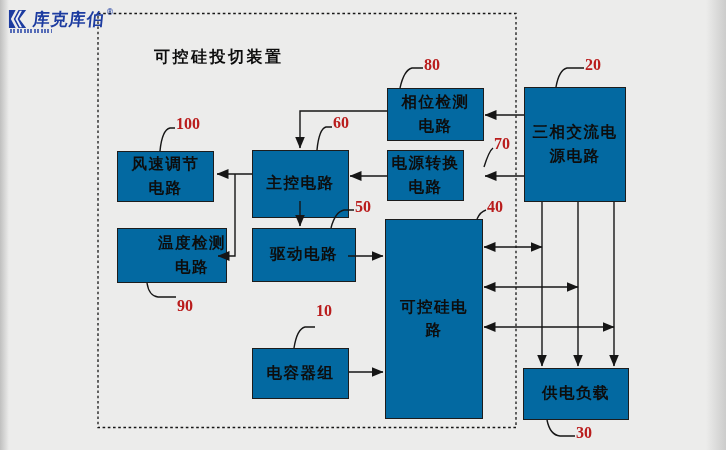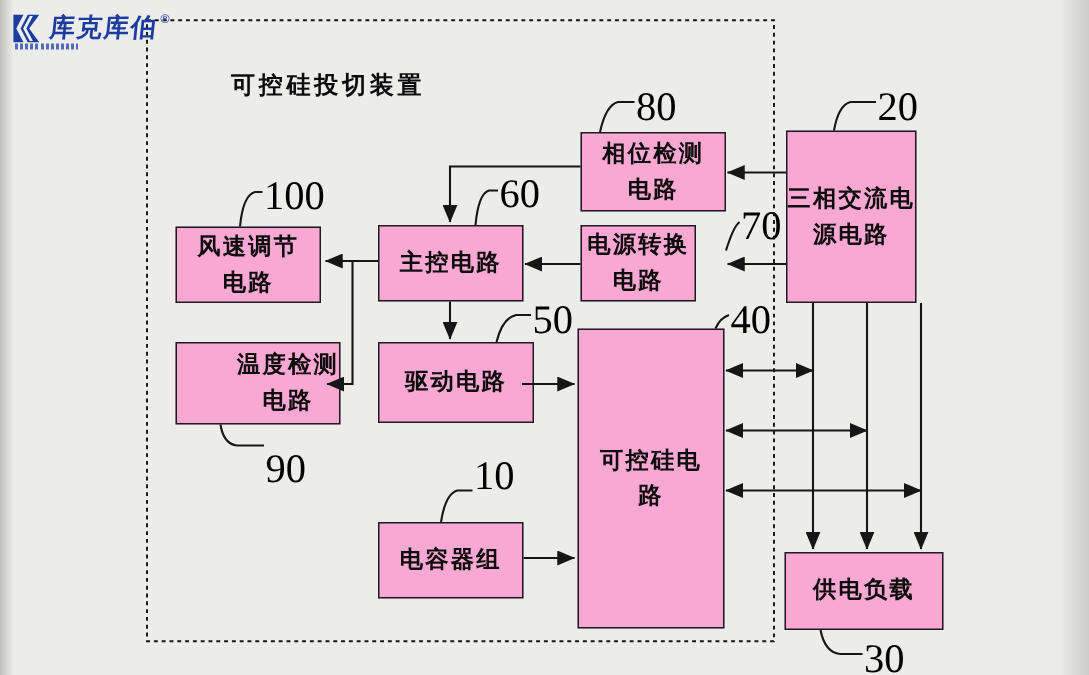--- a/index.html
+++ b/index.html
@@ -30,31 +30,31 @@
     background:repeating-linear-gradient(90deg,#3b55ae 0 2px,rgba(59,85,174,0) 2px 3.4px);
   }
 
   
   .title{
     position:absolute;left:154px;top:47px;z-index:3;
     font-size:16px;font-weight:700;letter-spacing:2.5px;color:#0d0d0d;
   }
   .blk{
     position:absolute;z-index:3;box-sizing:border-box;
-    border:1.6px solid #1c1c1c;background:#f9a8d4;
+    border:1.6px solid #1c1c1c;background:#0369a1;
     display:flex;align-items:center;justify-content:center;text-align:center;
   }
   .blk-label{
     white-space:pre-line;
     font-size:15.5px;font-weight:700;letter-spacing:1.5px;line-height:1.5;color:#0d0d0d;
   }
   .ref{
     position:absolute;z-index:3;
     font-family:"Liberation Serif","DejaVu Serif",serif;
-    font-size:27px;font-weight:400;color:#000000;
+    font-size:16px;font-weight:700;color:#b91c1c;
   }
   svg.overlay{position:absolute;left:0;top:0;z-index:4;pointer-events:none;}
 </style>
 </head>
 <body>
 
 <div class="stage">
 
   <div class="edge-left"></div>
   <div class="edge-right"></div>
@@ -70,31 +70,31 @@
     <span class="logo-sub"></span>
   </div>
 
   <div class="title">可控硅投切装置</div>
 
   <div class="blk" style="left:387px;top:88px;width:97px;height:53px;">
     <span class="blk-label">相位检测
 电路</span>
     </div>
 
-  <div class="blk" style="left:524px;top:87px;width:87px;height:115px;">
+  <div class="blk" style="left:524px;top:87px;width:102px;height:115px;">
     <span class="blk-label">三相交流电
 源电路</span>
     </div>
 
   <div class="blk" style="left:117px;top:151px;width:97px;height:51px;">
     <span class="blk-label">风速调节
 电路</span>
     </div>
 
-  <div class="blk" style="left:252px;top:150px;width:97px;height:51px;">
+  <div class="blk" style="left:252px;top:150px;width:97px;height:68px;">
     <span class="blk-label">主控电路</span>
     </div>
 
   <div class="blk" style="left:387px;top:150px;width:77px;height:51px;">
     <span class="blk-label">电源转换
 电路</span>
     </div>
 
   <div class="blk" style="left:117px;top:228px;width:110px;height:55px;padding-left:40px;">
     <span class="blk-label">温度检测

